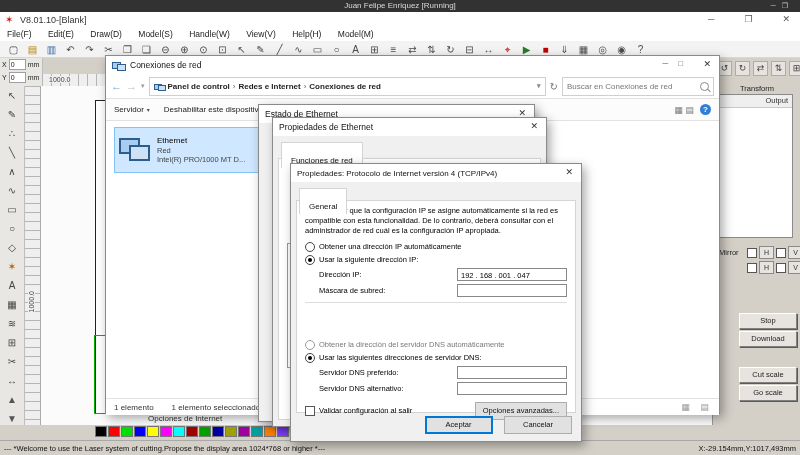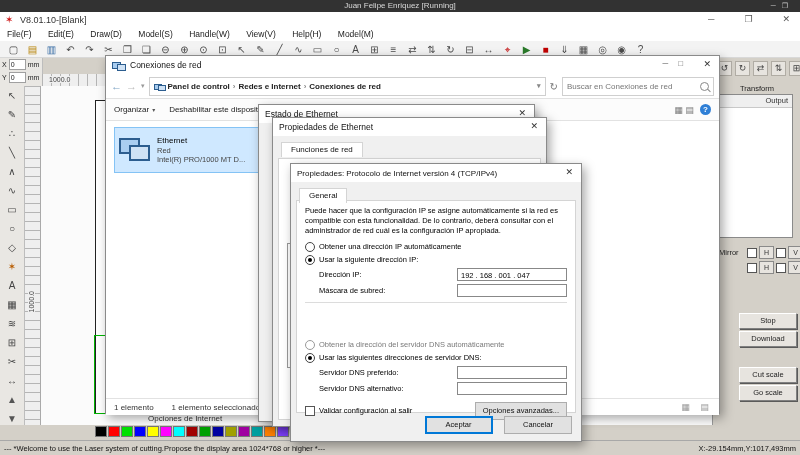--- a/index.html
+++ b/index.html
@@ -79,21 +79,21 @@
   .mon .m1{left:0;top:2px;}
   .mon .m2{left:10px;top:9px;background:#cfe2f5;}
   .eth-text{font-size:7.5px;color:#444;line-height:1.25;overflow:hidden;white-space:nowrap;}
   .eth-name{font-size:8px;color:#000;}
   .ex-statusbar{height:16px;border-top:1px solid #e2e2e2;display:flex;align-items:center;font-size:8px;color:#333;padding:0 8px;gap:18px;background:#fff;position:relative;}
   .ex-st-icons{position:absolute;right:6px;color:#999;font-size:9px;letter-spacing:4px;}
   
   .estado{left:258px;top:104px;width:275px;height:316px;z-index:20;}
   .ethprops{left:272px;top:117px;width:273px;height:308px;z-index:30;}
   .tabstrip{position:relative;height:18px;margin-top:4px;}
-  .tab{position:absolute;left:8px;top:2px;background:#fff;border:1px solid #d4d4d4;border-bottom:none;font-size:8px;padding:2px 9px 3px;z-index:2;color:#111;}
+  .tab{position:absolute;left:8px;top:2px;background:#fff;border:1px solid #d4d4d4;border-bottom:none;font-size:8px;padding:13px 9px 3px;z-index:2;color:#111;}
   .tab-pagearea{position:absolute;left:5px;right:5px;bottom:6px;background:#fff;border:1px solid #d4d4d4;}
   .ethprops .tab-pagearea{top:40px;}
   .eth-list{position:absolute;left:8px;top:84px;width:246px;height:120px;background:#fff;border:1px solid #999;padding:3px 0 0 4px;}
   .eth-row{display:flex;align-items:center;gap:3px;height:15px;}
   .li-ic{width:8px;height:8px;display:inline-block;}
   
   .ipv4{left:290px;top:163px;width:290px;height:277px;z-index:40;}
   .ipv4 .tab-pagearea{top:36px;bottom:28px;padding:5px 8px;font-size:7.5px;color:#000;box-sizing:border-box;}
   .intro{margin:0 0 6px 0;line-height:1.32;}
   .radio-row{display:flex;align-items:center;gap:4px;margin:3px 0;}
@@ -323,21 +323,21 @@
         <span class="bc-spacer"></span>
         <span class="bc-caret">▾</span>
       </span>
       <span class="nav-refresh">↻</span>
       <span class="searchbox">
         <span class="sb-text">Buscar en Conexiones de red</span>
         <span class="mag"></span>
       </span>
     </div>
     <div class="ex-toolbar">
-      <span>Organizar</span>
+      <span>Servidor</span>
       <span class="ex-tb-caret">▾</span>
       <span>Deshabilitar este dispositivo de red</span>
       <span>Diagnosticar esta conexión</span>
       <span>»</span>
       <span class="ex-tb-right">
         <span>▦ ▤</span>
         <span class="help-circle">?</span>
       </span>
     </div>
     <div class="ex-content">

